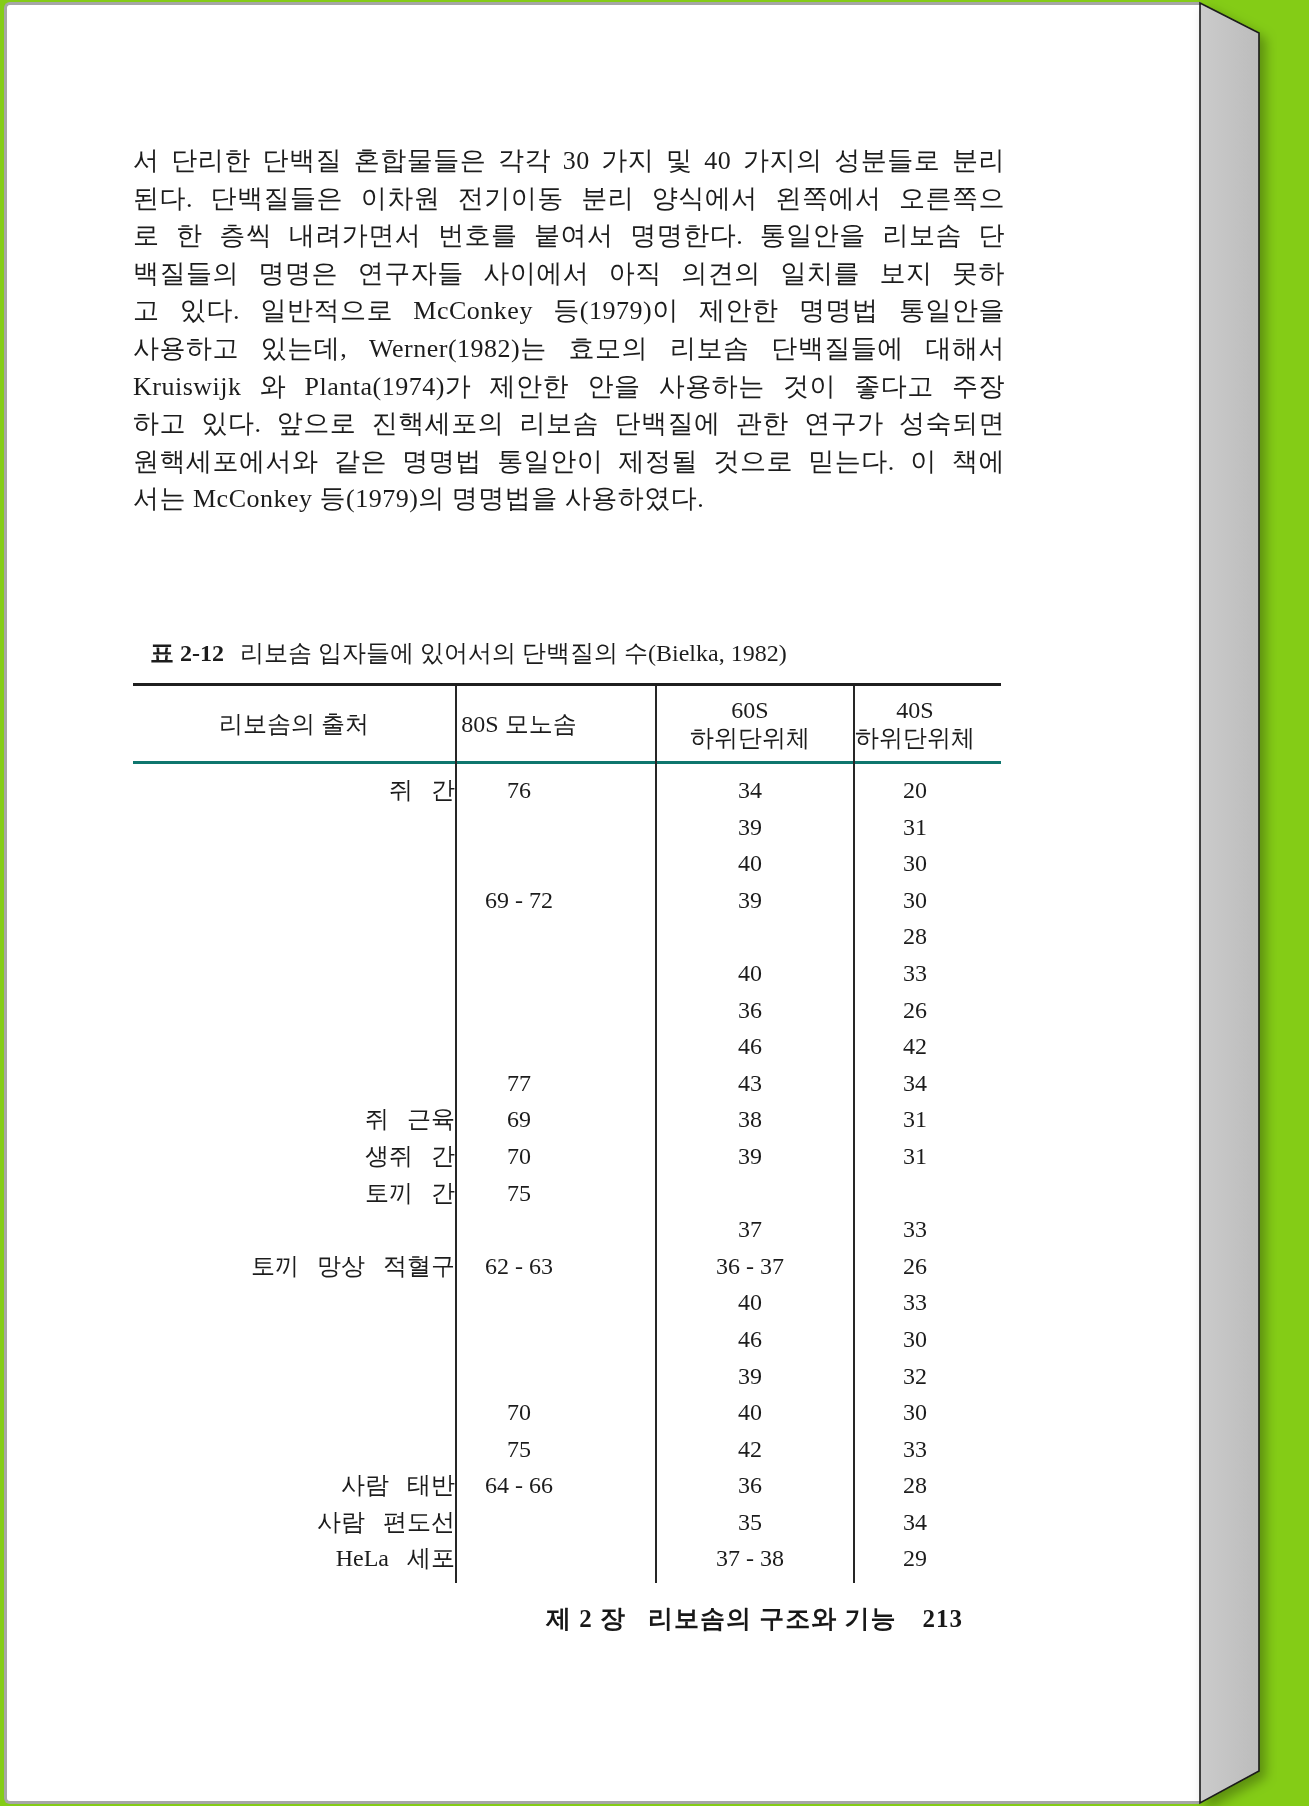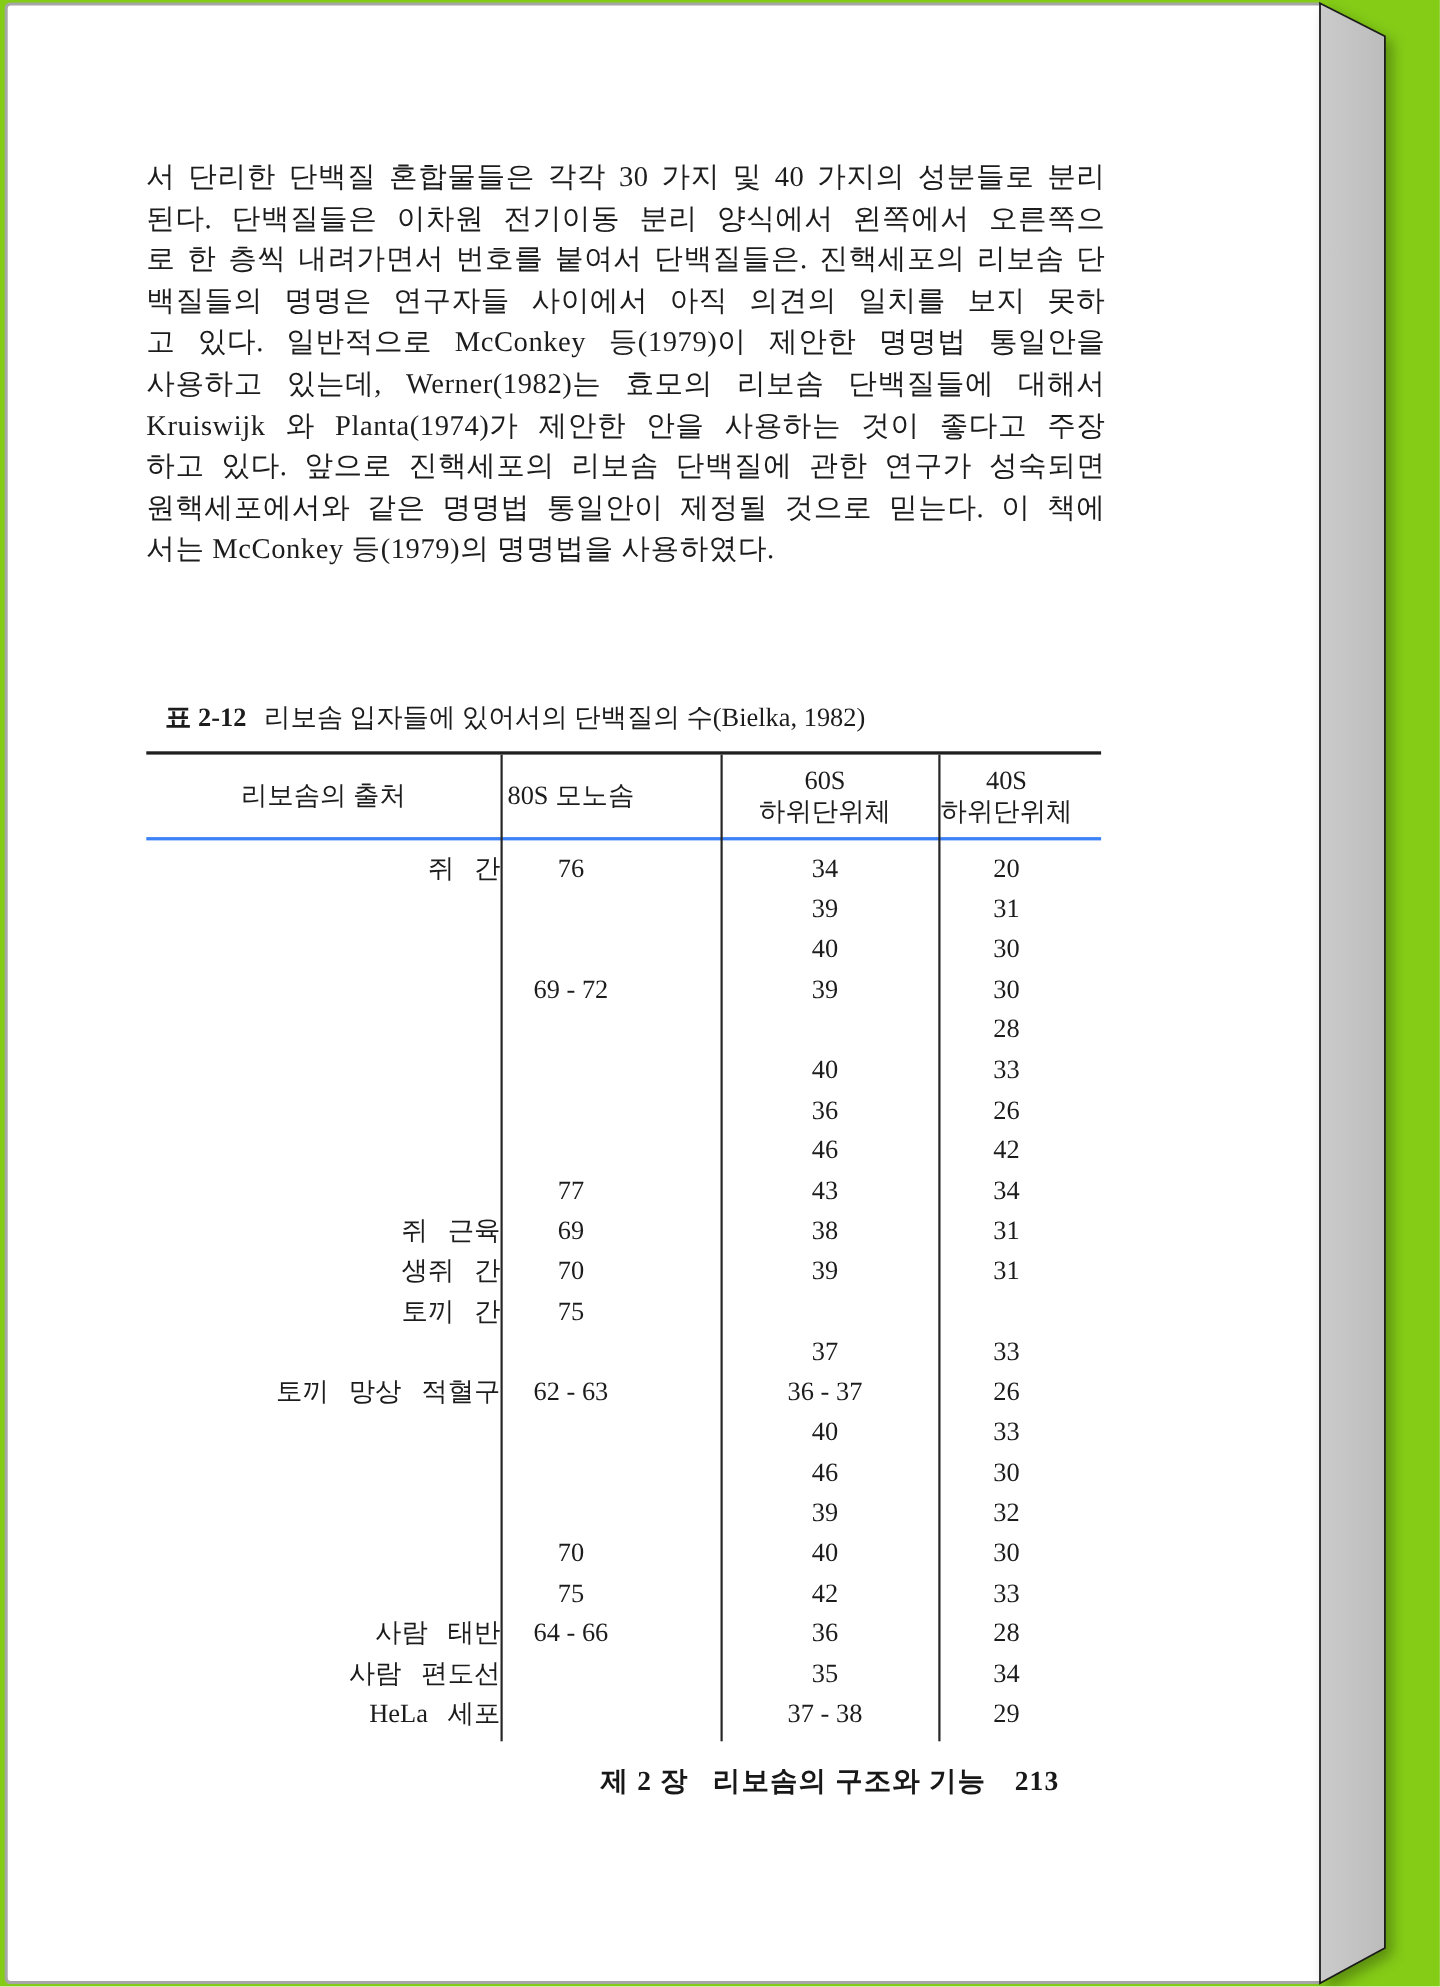--- a/index.html
+++ b/index.html
@@ -46,21 +46,21 @@
   .ptable {
     position:absolute; left:133px; top:683px; width:868px; height:900px;
     box-sizing:border-box;
     border-top:3px solid #1f1f1f;
   }
   .vline { position:absolute; top:0; width:2px; height:897px; background:#262626; }
   .v1 { left:322px; } .v2 { left:522px; } .v3 { left:720px; }
   .thead {
     display:grid; grid-template-columns:322px 200px 198px 148px;
     align-items:center; height:78px;
-    border-bottom:3px solid #3b82f6;
+    border-bottom:3px solid #0f766e;
     box-sizing:border-box;
     font-size:24px; line-height:28px; text-align:center;
   }
   .tbody {
     display:grid; grid-template-columns:322px 200px 198px 148px;
     grid-auto-rows:36.6px;
     padding-top:8px;
     font-size:24px; text-align:center;
   }
   .cell { line-height:36.6px; white-space:nowrap; overflow:visible; }
@@ -88,21 +88,21 @@
   <div class="paper"></div>
 
   <div class="content">
 
     <div class="paragraph">
 
         <div class="p-line">서 단리한 단백질 혼합물들은 각각 30 가지 및 40 가지의 성분들로 분리</div>
 
         <div class="p-line">된다. 단백질들은 이차원 전기이동 분리 양식에서 왼쪽에서 오른쪽으</div>
 
-        <div class="p-line">로 한 층씩 내려가면서 번호를 붙여서 단백질들은. 진핵세포의 리보솜 단</div>
+        <div class="p-line">로 한 층씩 내려가면서 번호를 붙여서 명명한다. 통일안을 리보솜 단</div>
 
         <div class="p-line">백질들의 명명은 연구자들 사이에서 아직 의견의 일치를 보지 못하</div>
 
         <div class="p-line">고 있다. 일반적으로 McConkey 등(1979)이 제안한 명명법 통일안을</div>
 
         <div class="p-line">사용하고 있는데, Werner(1982)는 효모의 리보솜 단백질들에 대해서</div>
 
         <div class="p-line">Kruiswijk 와 Planta(1974)가 제안한 안을 사용하는 것이 좋다고 주장</div>
 
         <div class="p-line">하고 있다. 앞으로 진핵세포의 리보솜 단백질에 관한 연구가 성숙되면</div>

